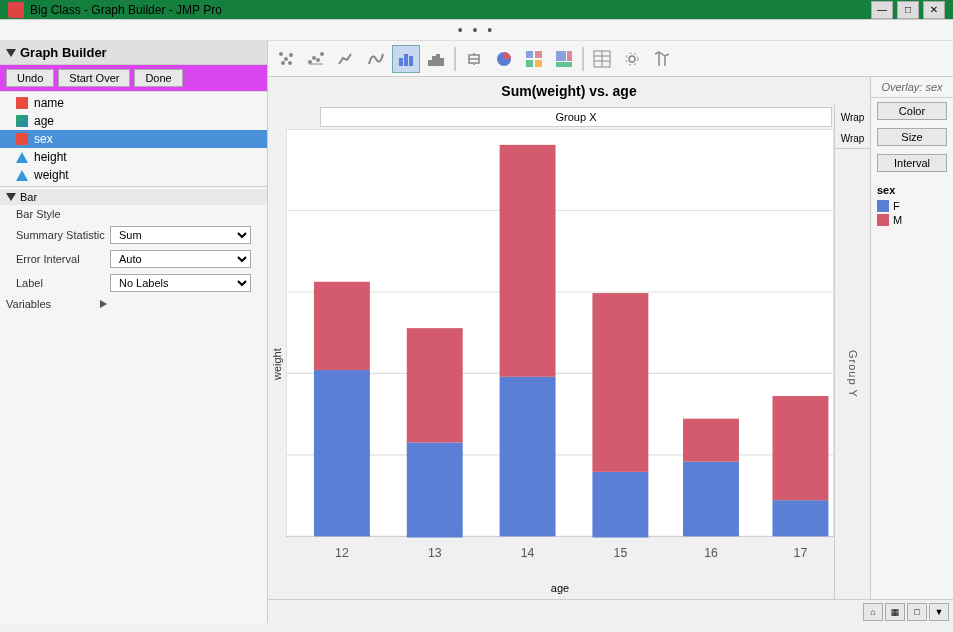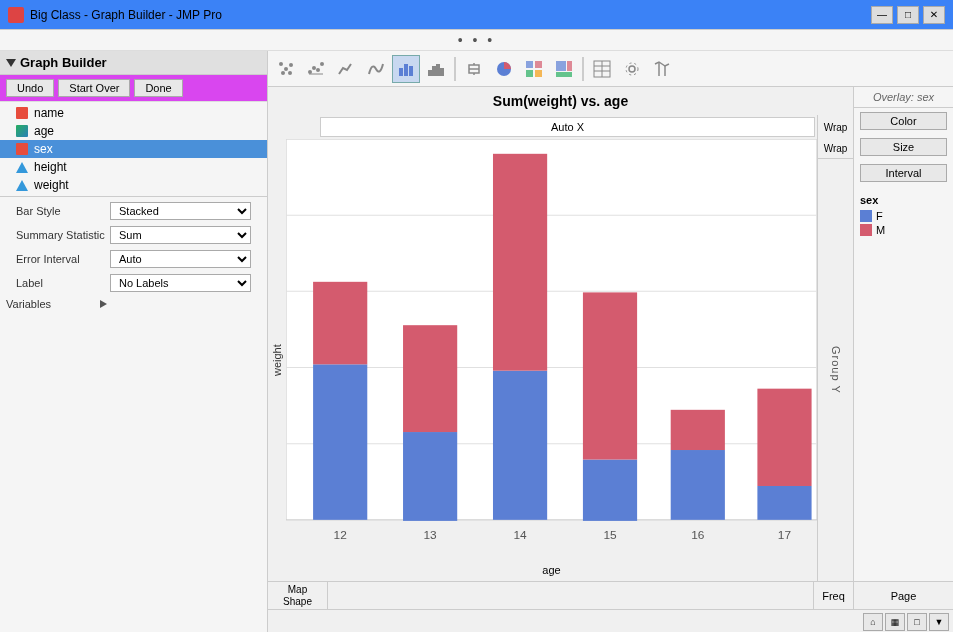--- a/index.html
+++ b/index.html
@@ -1,21 +1,21 @@
 <!DOCTYPE html>
 <html><head>
   <meta charset="utf-8">
   <style>
     * { box-sizing: border-box; margin: 0; padding: 0; }
     body { font-family: Arial, sans-serif; font-size: 12px; background: #f0f0f0; width: 953px; height: 632px; overflow: hidden; }
     
     
     .title-bar {
-      background: #3b82f6;
-      height: 30px;
+      background: #15803d;
+      height: 20px;
       display: flex;
       align-items: center;
       justify-content: space-between;
       padding: 0 8px;
       border-bottom: 1px solid #ccc;
     }
     .title-bar-left { display: flex; align-items: center; gap: 6px; }
     .title-bar-icon { width: 16px; height: 16px; background: #d44; border-radius: 2px; display: inline-block; }
     .title-bar-controls { display: flex; gap: 4px; }
     .title-bar-btn { width: 22px; height: 18px; background: #ddd; border: 1px solid #aaa; cursor: pointer; display: flex; align-items: center; justify-content: center; font-size: 10px; }
@@ -74,21 +74,21 @@
     
     .y-axis-label { writing-mode: vertical-rl; transform: rotate(180deg); text-align: center; font-size: 11px; padding: 4px; color: #333; display: flex; align-items: center; justify-content: center; width: 18px; }
 
     
     .right-panels { display: flex; flex-direction: column; width: 36px; border-left: 1px solid #ccc; }
     .wrap-panel { background: #f0f0f0; border-bottom: 1px solid #ccc; padding: 4px 2px; text-align: center; font-size: 10px; cursor: pointer; }
     .group-y-panel { flex: 1; background: #f0f0f0; display: flex; align-items: center; justify-content: center; }
     .group-y-text { writing-mode: vertical-rl; font-size: 11px; letter-spacing: 1px; color: #555; }
 
     
-    .overlay-panel { width: 100px; background: #f5f5f5; border-left: 1px solid #ccc; display: flex; flex-direction: column; }
+    .overlay-panel { width: 83px; background: #f5f5f5; border-left: 1px solid #ccc; display: flex; flex-direction: column; }
     .overlay-title { padding: 4px 6px; font-size: 11px; font-style: italic; color: #666; border-bottom: 1px solid #ccc; text-align: center; }
     .overlay-btn { margin: 4px 6px; padding: 2px 6px; border: 1px solid #aaa; background: #e8e8e8; cursor: pointer; font-size: 11px; text-align: center; }
     .legend-area { padding: 8px 6px; font-size: 11px; }
     .legend-title { font-weight: bold; margin-bottom: 4px; }
     .legend-item { display: flex; align-items: center; gap: 4px; margin-bottom: 2px; }
     .legend-color { width: 12px; height: 12px; flex-shrink: 0; }
 
     
     .bottom-bar { height: 28px; background: #f0f0f0; border-top: 1px solid #ccc; display: flex; align-items: center; }
     .map-shape-cell { width: 60px; border-right: 1px solid #ccc; height: 100%; display: flex; align-items: center; justify-content: center; font-size: 10px; text-align: center; line-height: 1.2; padding: 2px; }
@@ -159,28 +159,27 @@
         <span>height</span>
       </div>
 
       <div class="col-item">
         <div class="col-icon" style="width:0;height:0;border-left:6px solid transparent;border-right:6px solid transparent;border-bottom:11px solid #3498db; background:transparent;"></div>
         <span>weight</span>
       </div>
     </div>
 
     <div class="bar-section">
+      <div class="bar-section-header">
+        <span class="triangle-down"></span>
+        <span>Bar</span>
+      </div>
 
       <div class="form-row">
         <span class="form-label">Bar Style</span>
-        <select class="form-select">
-          <option>Stacked</option>
-          <option>Side by Side</option>
-          <option>Overlapped</option>
-        </select>
       </div>
 
       <div class="form-row">
         <span class="form-label">Summary Statistic</span>
         <select class="form-select">
           <option>Sum</option>
           <option>Mean</option>
           <option>Count</option>
           <option>N</option>
         </select>
@@ -313,21 +312,21 @@
 
     <div style="flex:1; display:flex; flex-direction:column;">
       <div style="flex:1; display:flex;">
 
         <div class="graph-main">
 
           <div class="graph-title">Sum(weight) vs. age</div>
 
           <div class="group-x-area">
             <div style="width:50px;"></div>
-            <div class="group-x-label">Auto X</div>
+            <div class="group-x-label">Group X</div>
             <div class="wrap-label">Wrap</div>
           </div>
 
           <div style="flex:1; display:flex;">
 
             <div class="y-axis-label">weight</div>
 
             <div style="flex:1; position:relative; padding-bottom:40px;">
               <svg width="100%" height="100%" viewBox="0 0 490 380" preserveAspectRatio="none" style="position:absolute; top:0; left:0; right:0; bottom:40px; height:calc(100% - 40px); width:100%;">
 
@@ -397,29 +396,20 @@
               <span>F</span>
             </div>
             <div class="legend-item">
               <div class="legend-color" style="background:#d45b6e;"></div>
               <span>M</span>
             </div>
           </div>
         </div>
       </div>
 
-      <div class="bottom-bar">
-        <div class="map-shape-cell">
-          <span style="white-space:pre-line;">Map
-Shape</span>
-        </div>
-        <div class="bottom-middle"></div>
-        <div class="freq-cell">Freq</div>
-        <div class="page-cell">Page</div>
-      </div>
 
       <div class="bottom-nav">
         <button class="nav-btn">⌂</button>
         <button class="nav-btn">▦</button>
         <button class="nav-btn">□</button>
         <button class="nav-btn">▼</button>
       </div>
     </div>
   </div>
 </div>

